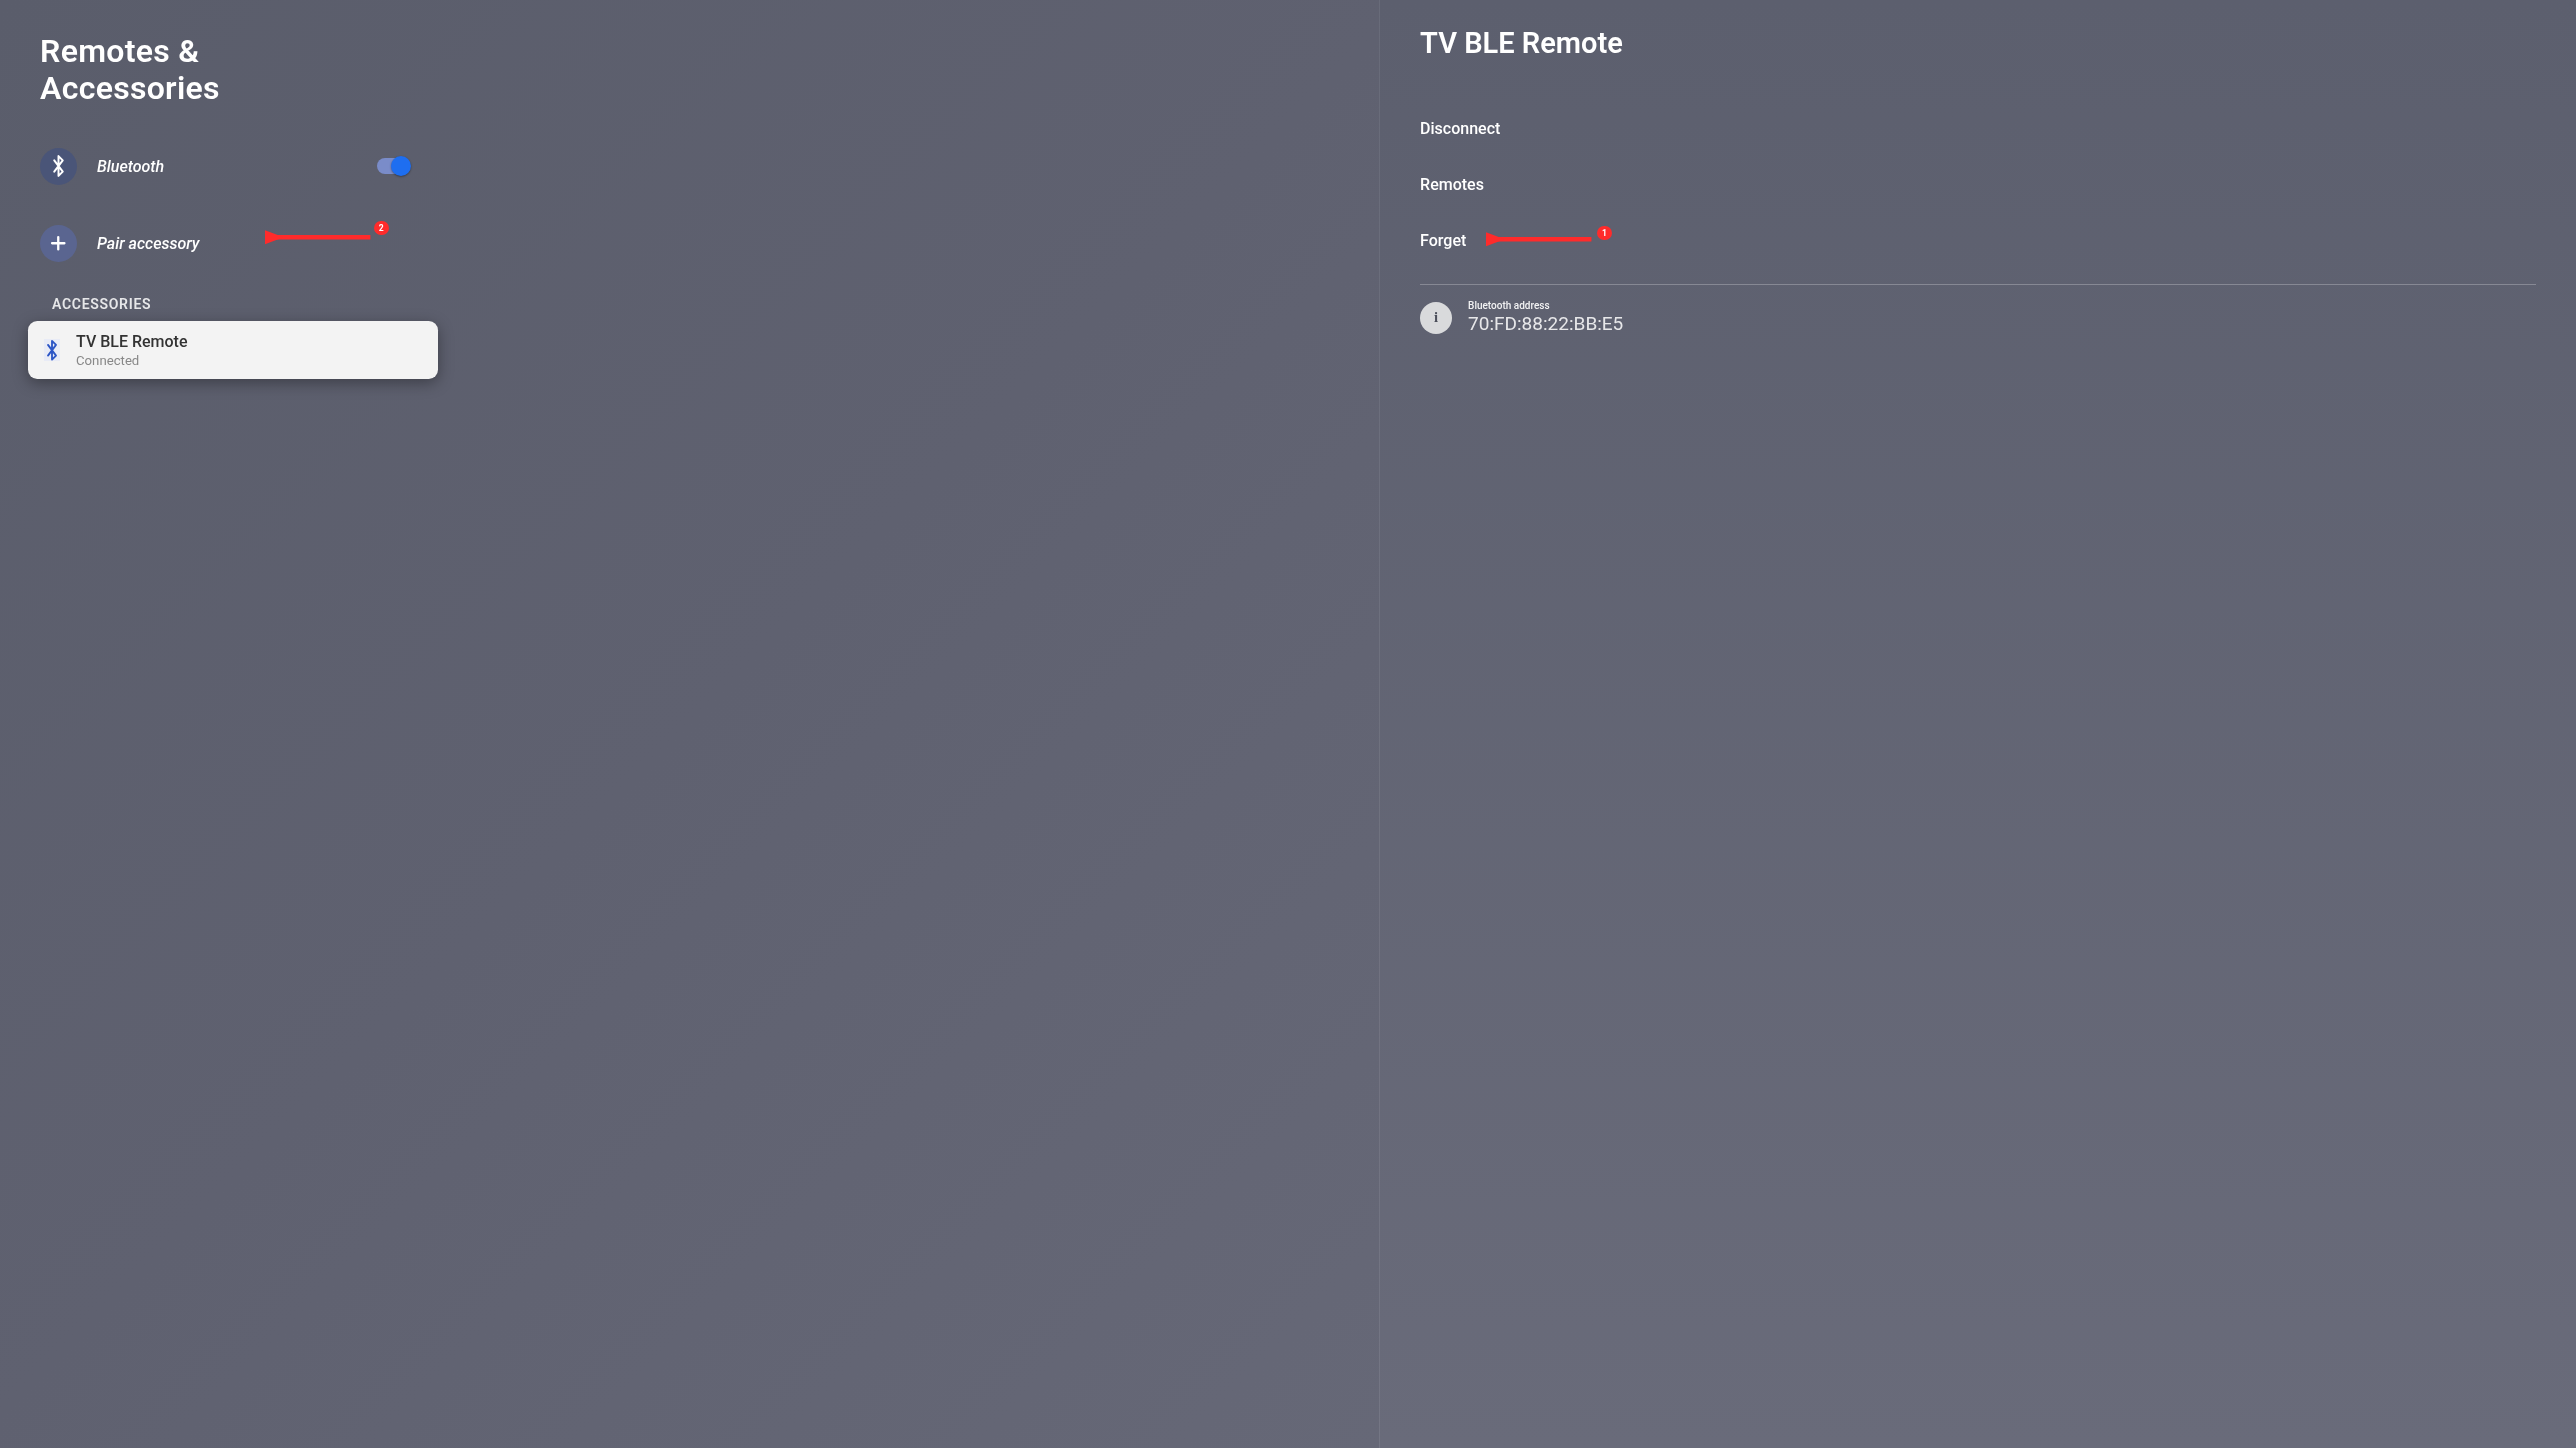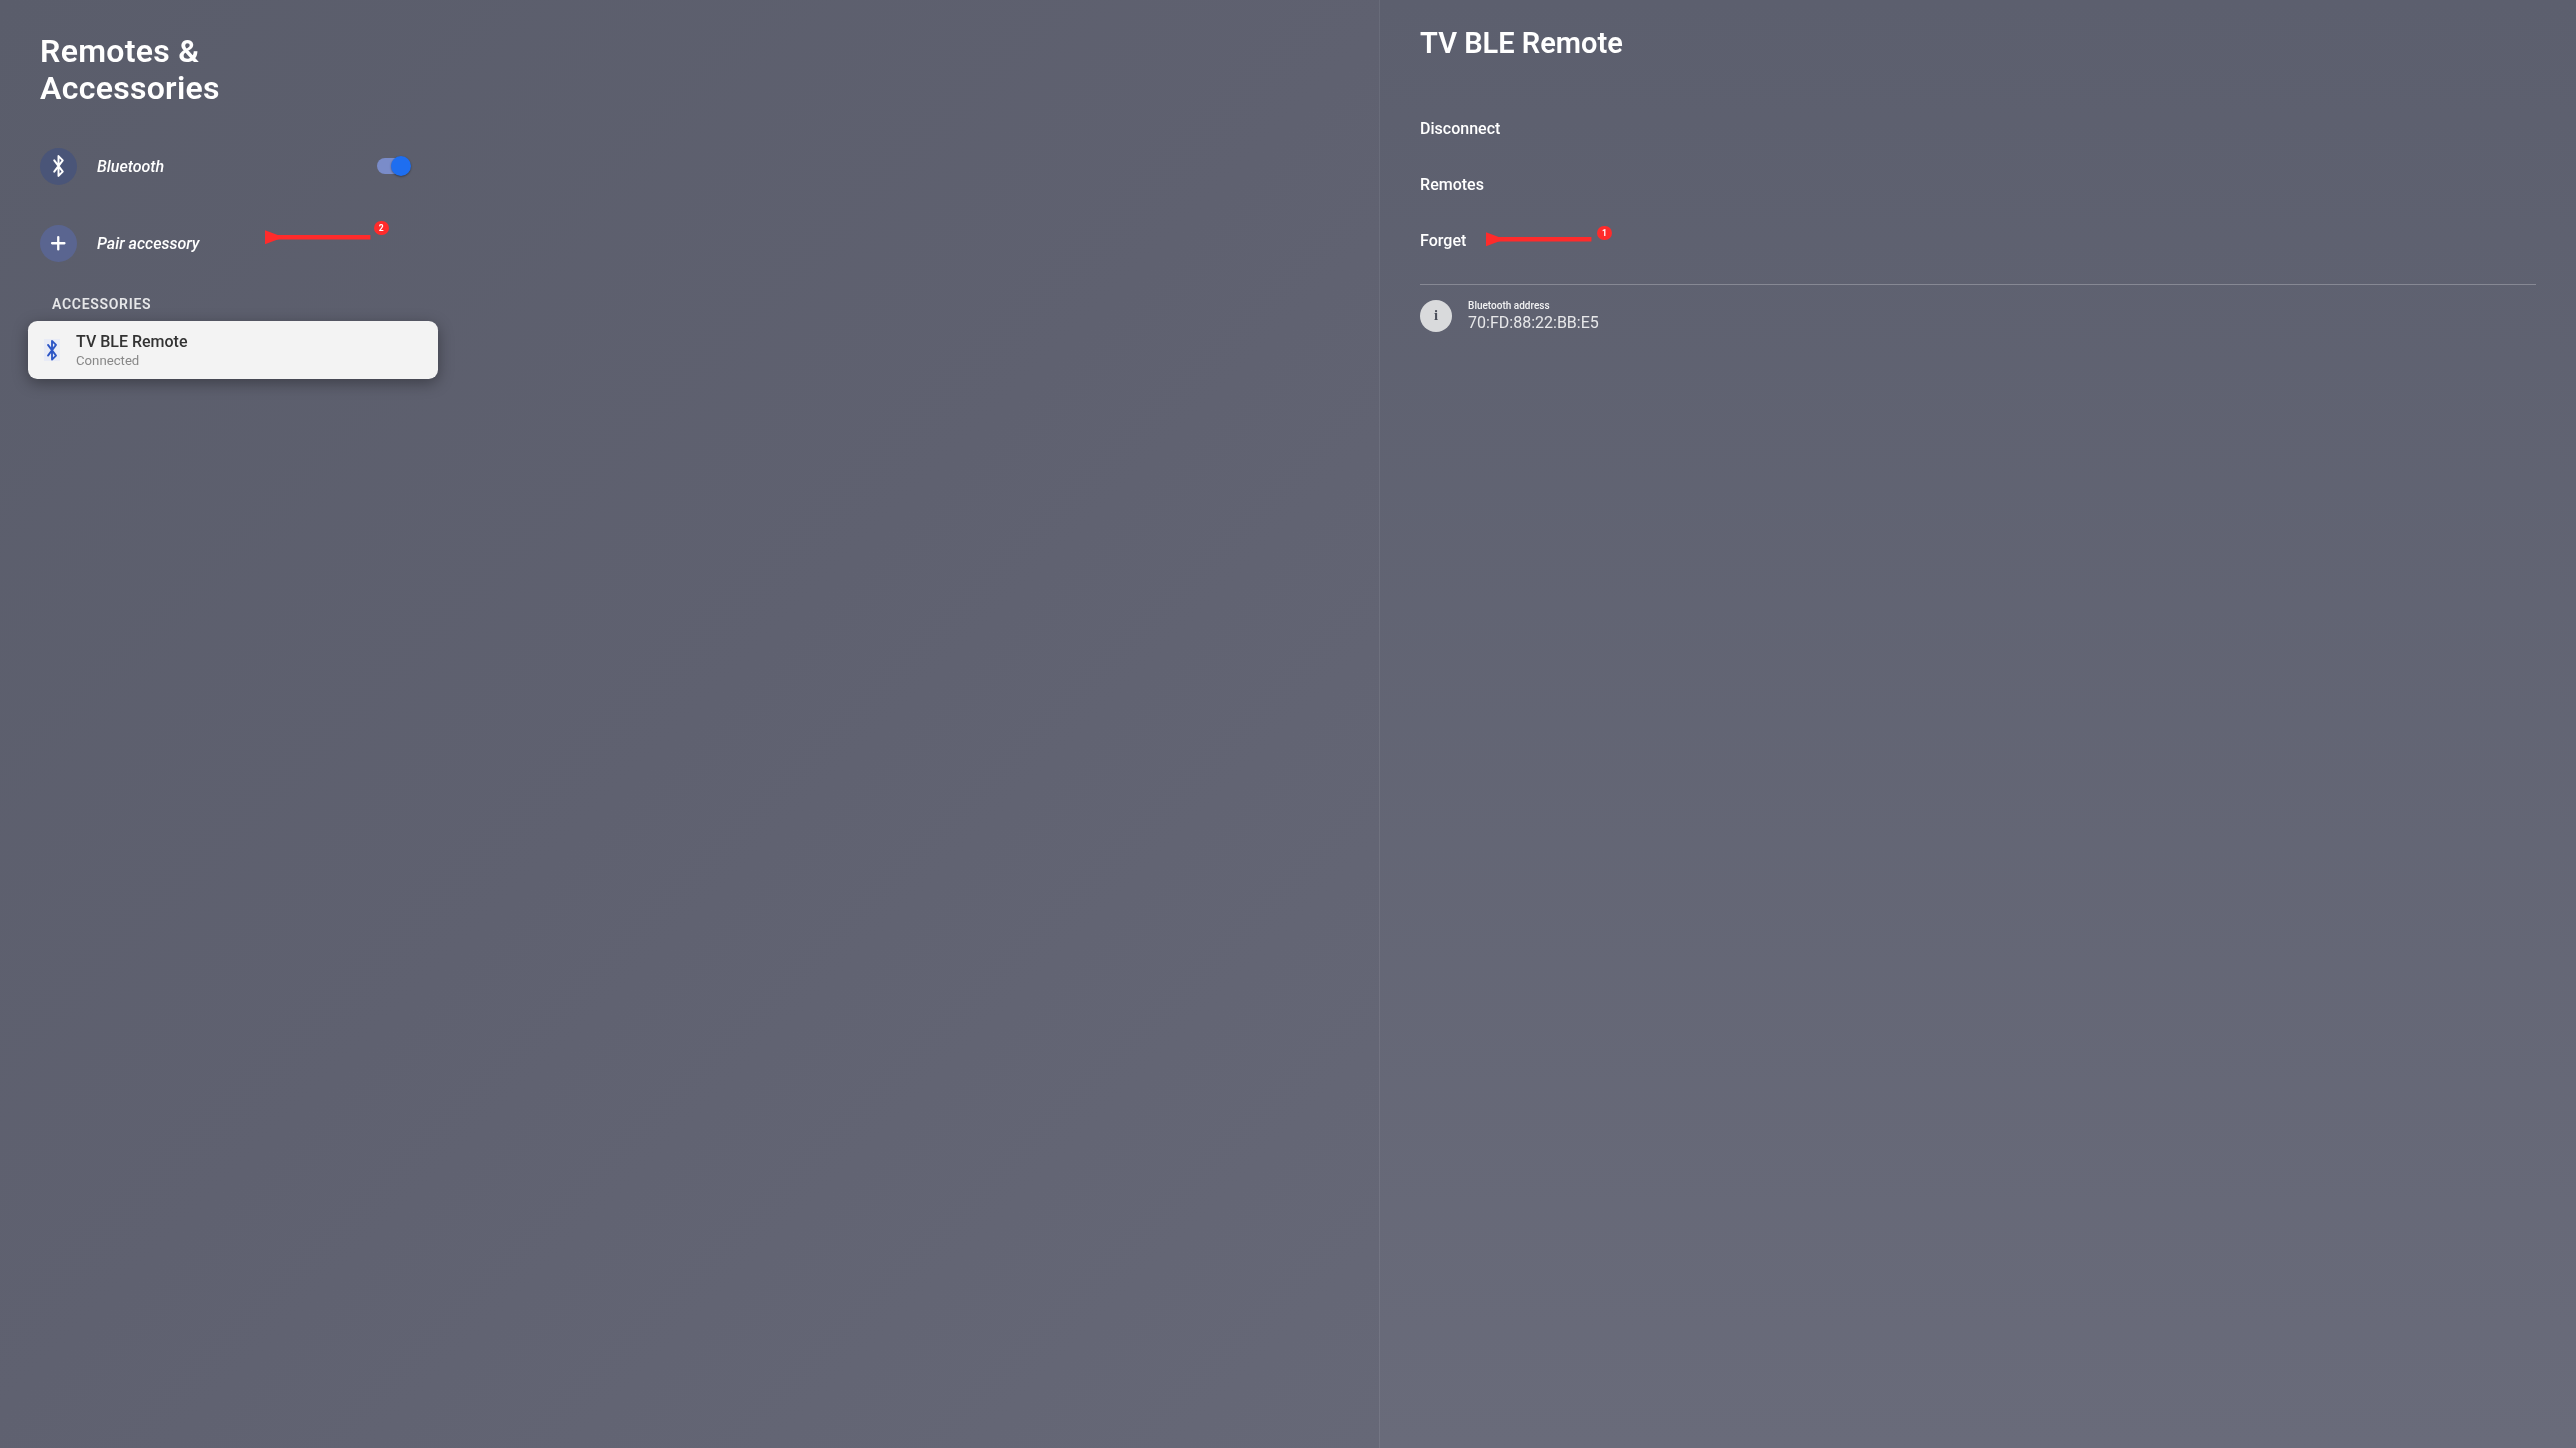--- a/index.html
+++ b/index.html
@@ -152,21 +152,21 @@
       font-family: Georgia, serif;
       font-weight: 700;
       font-size: 14.5px;
     }
     .info-label {
       font-size: 10px;
       font-weight: 500;
       opacity: 0.92;
     }
     .info-value {
-      font-size: 16px;
+      font-size: 19px;
       opacity: 0.85;
       margin-top: 1.3px;
     }
 
     
     .arrow {
       position: absolute;
       pointer-events: none;
     }
     .badge {

